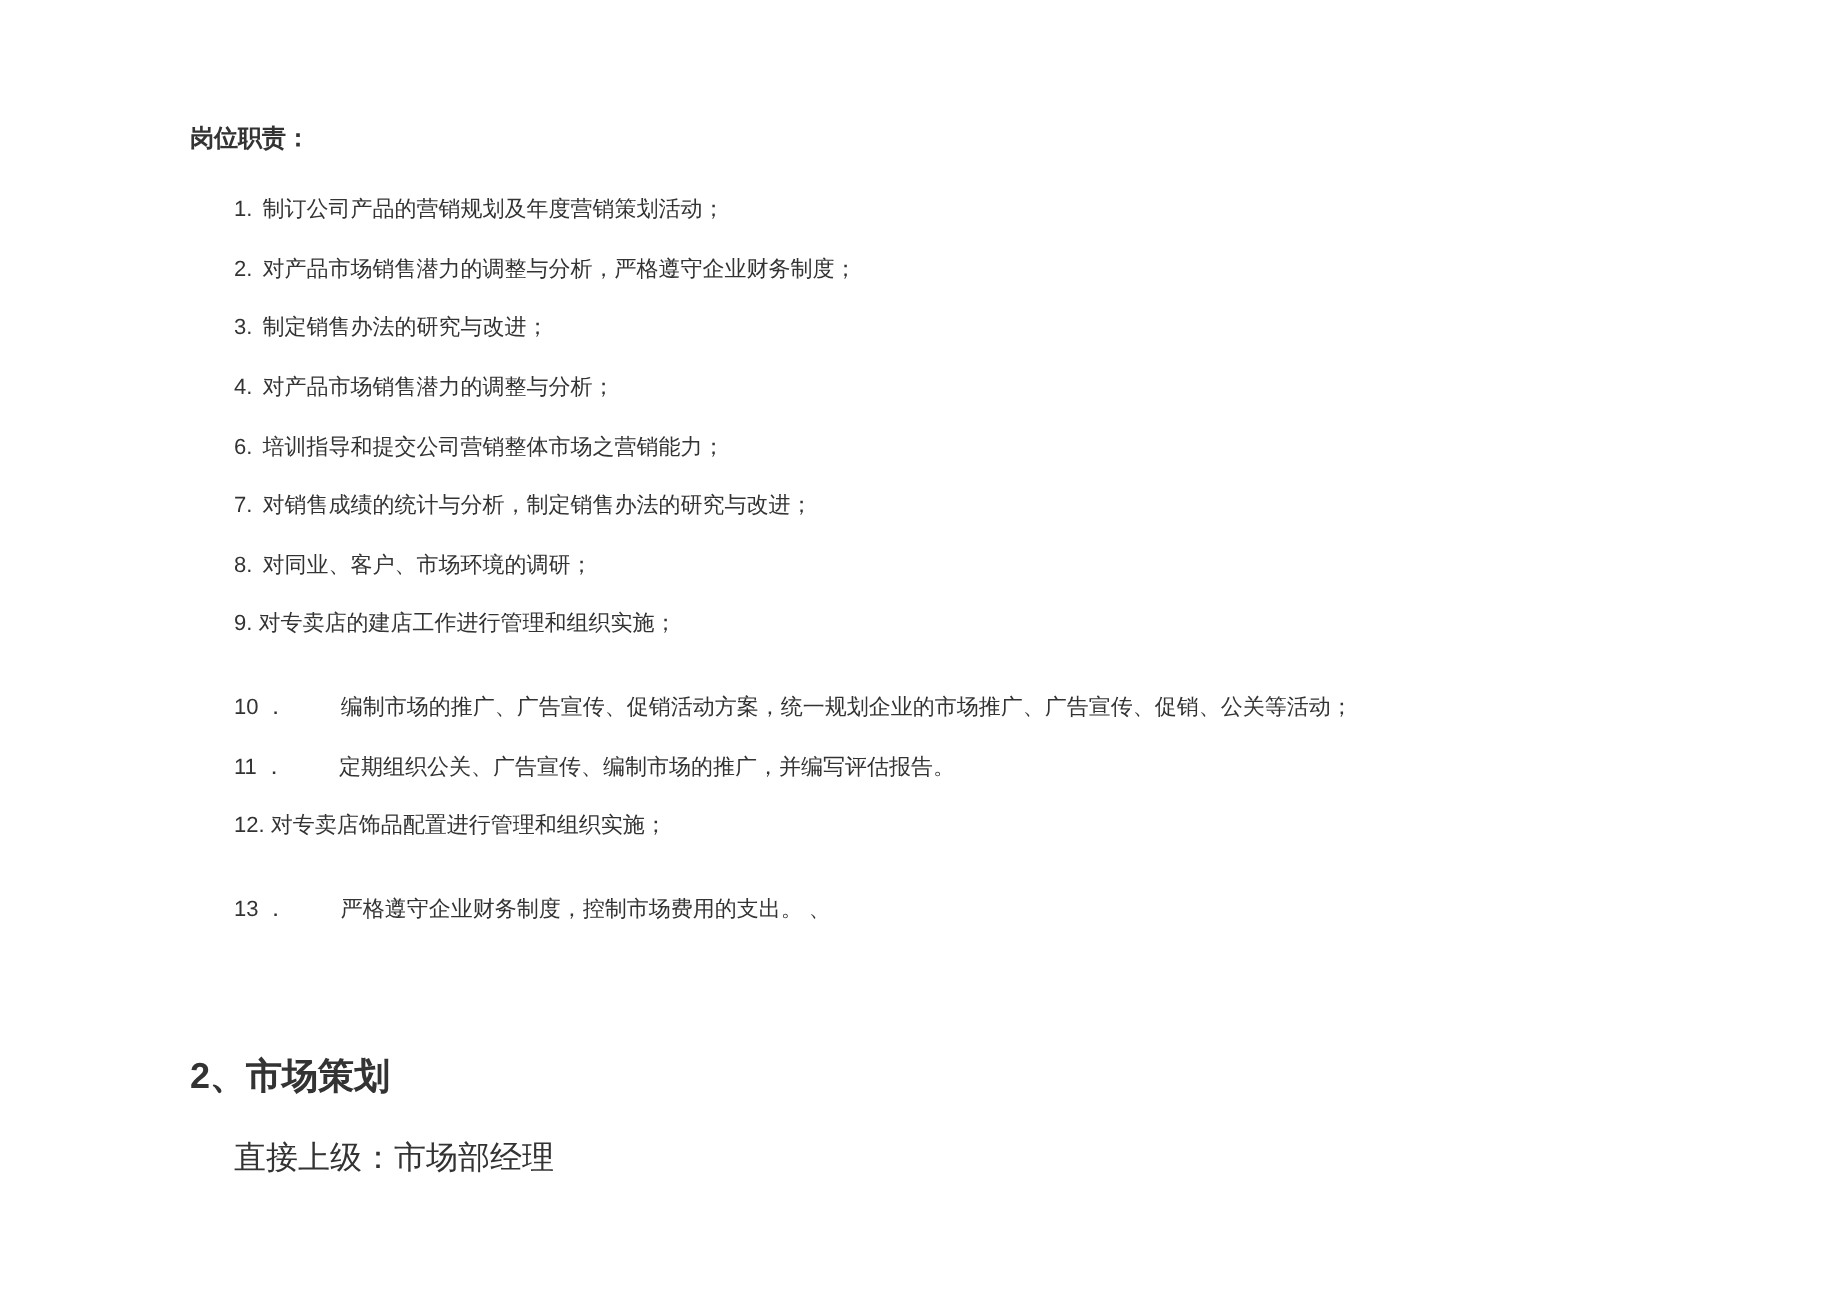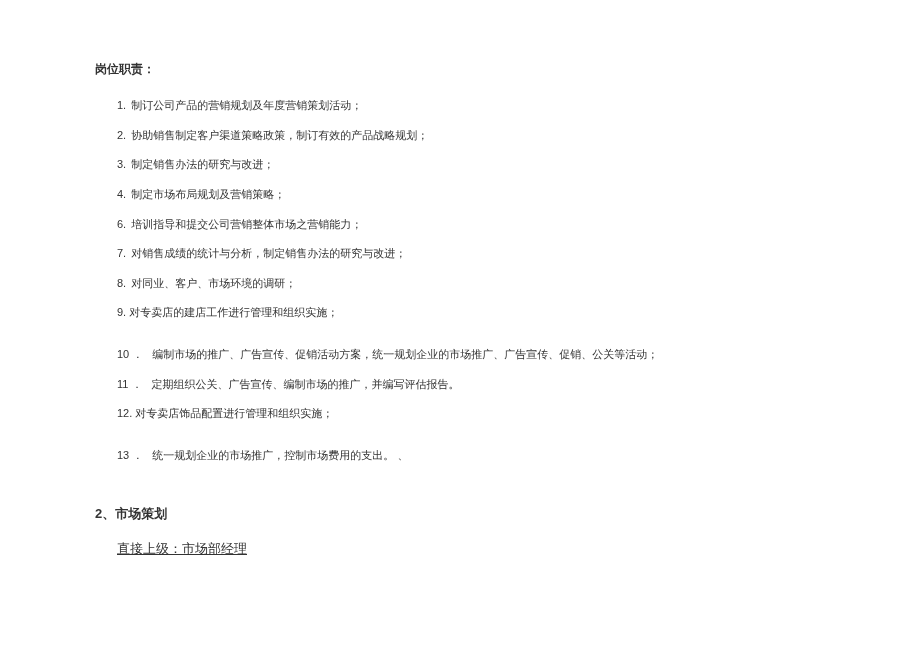--- a/index.html
+++ b/index.html
@@ -34,60 +34,59 @@
     }
     .item-text {
       display: inline;
       margin-left: 2px;
     }
     .item-9 .item-text,
     .item-12 .item-text {
       margin-left: 0;
     }
     .spaced-num .item-text {
-      margin-left: 6px;
+      margin-left: 24px;
     }
     .gap-top {
       margin-top: 24px;
     }
     .sub-heading {
       font-weight: bold;
-      font-size: 13px;
-      margin-top: 40px;
+      font-size: 18px;
+      margin-top: 60px;
       margin-bottom: 14px;
     }
     .sub-line {
-      font-size: 13px;
+      font-size: 16px;
       padding-left: 22px;
       color: #333;
-      text-decoration: underline;
     }
   </style>
 </head>
 <body>
 
 <div class="page">
   <div class="section-title">岗位职责：</div>
 
   <div class="list">
     <div class="item">
       <span class="item-num">1.</span>
       <span class="item-text">制订公司产品的营销规划及年度营销策划活动；</span>
     </div>
     <div class="item">
       <span class="item-num">2.</span>
-      <span class="item-text">协助销售制定客户渠道策略政策，制订有效的产品战略规划；</span>
+      <span class="item-text">对产品市场销售潜力的调整与分析，严格遵守企业财务制度；</span>
     </div>
     <div class="item">
       <span class="item-num">3.</span>
       <span class="item-text">制定销售办法的研究与改进；</span>
     </div>
     <div class="item">
       <span class="item-num">4.</span>
-      <span class="item-text">制定市场布局规划及营销策略；</span>
+      <span class="item-text">对产品市场销售潜力的调整与分析；</span>
     </div>
     <div class="item">
       <span class="item-num">6.</span>
       <span class="item-text">培训指导和提交公司营销整体市场之营销能力；</span>
     </div>
     <div class="item">
       <span class="item-num">7.</span>
       <span class="item-text">对销售成绩的统计与分析，制定销售办法的研究与改进；</span>
     </div>
     <div class="item">
@@ -105,19 +104,19 @@
     <div class="item spaced-num">
       <span class="item-num">11 ．</span>
       <span class="item-text">定期组织公关、广告宣传、编制市场的推广，并编写评估报告。</span>
     </div>
     <div class="item item-12">
       <span class="item-num">12.</span>
       <span class="item-text">对专卖店饰品配置进行管理和组织实施；</span>
     </div>
     <div class="item spaced-num gap-top">
       <span class="item-num">13 ．</span>
-      <span class="item-text">统一规划企业的市场推广，控制市场费用的支出。  、</span>
+      <span class="item-text">严格遵守企业财务制度，控制市场费用的支出。  、</span>
     </div>
   </div>
 
   <div class="sub-heading">2、市场策划</div>
   <div class="sub-line">直接上级：市场部经理</div>
 </div>
 
 </body></html>

